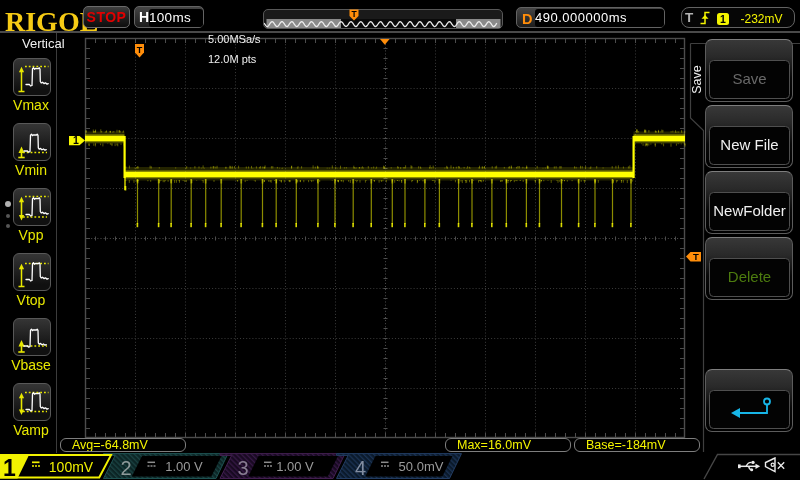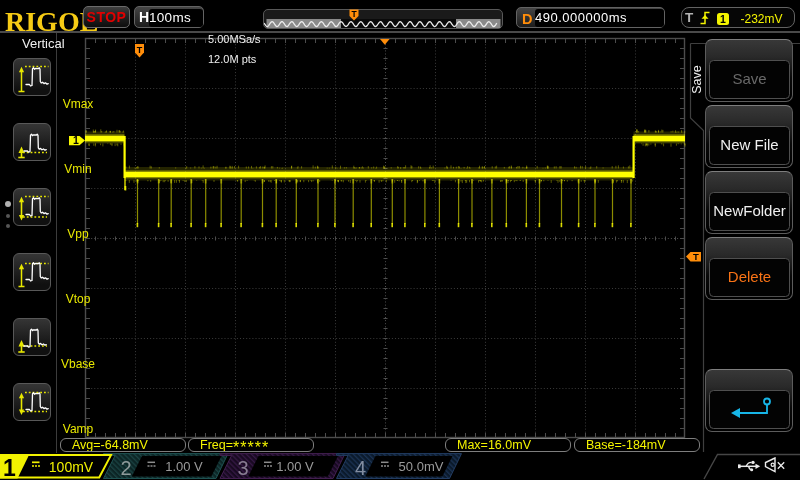--- a/index.html
+++ b/index.html
@@ -29,21 +29,21 @@
   border-radius:3px; color:#fff; font-size:13px; text-align:left; line-height:18px; letter-spacing:0.5px;}
 #tbox { left:681px; top:7px; width:114px; height:21px; border:1px solid #636363;
   border-radius:8px; background:#060606; }
 #topline { left:0; top:31px; width:800px; height:2px; background:#4a4a4a; }
 
 
 #lsep { left:56px; top:33px; width:1px; height:420px; background:#3c3c3c; }
 #vertlab { left:0px; top:36px; width:56px; text-align:right; color:#f0f0f0; font-size:13px;padding-left:22px; }
 .mbtn { position:absolute; left:13px; width:38px; height:38px; border:1px solid #585858;
   border-radius:6px; background:linear-gradient(#353535,#101010 85%); }
-.mlab { position:absolute; left:0px; width:62px; text-align:center; color:#e8e800; font-size:12px;margin-left:47px; }
+.mlab { position:absolute; left:0px; width:62px; text-align:center; color:#e8e800; font-size:14px; }
 .dot { position:absolute; border-radius:50%; }
 
 
 #savetab { position:absolute; left:677px; top:72px; width:40px; height:15px; color:#f0f0f0; font-size:12.5px;
   transform:rotate(-90deg); transform-origin:center; line-height:15px; text-align:center; }
 .rbtn { position:absolute; left:705px; width:88px; height:63px; border:1px solid #5c5c5c;
   border-radius:7px; background:linear-gradient(#383838,#292929 28%,#090909 62%,#000);
   border-top-color:#7e7e7e; }
 .rinner { position:absolute; left:3px; top:20px; width:81px; height:39px; background:#030303;
   border:1px solid #4f4f4f; border-radius:4.5px; }
@@ -308,21 +308,21 @@
         <div class="rlab" style="color:#f0f0f0">NewFolder</div>
       </div>
     </div>
     <div class="rbtn" style="top:105px">
       <div class="rinner">
         <div class="rlab" style="color:#f0f0f0">New File</div>
       </div>
     </div>
     <div class="rbtn" style="top:237px">
       <div class="rinner">
-        <div class="rlab" style="color:#f97316">Delete</div>
+        <div class="rlab" style="color:#4d7c0f">Delete</div>
       </div>
     </div>
     <div class="rbtn" style="top:369px">
       <div class="rinner">
         <svg width="82" height="36" viewBox="0 0 82 36" style="position:absolute;left:0;top:0">
 <circle cx="57" cy="10.5" r="3" fill="none" stroke="#17b6e8" stroke-width="1.8"></circle>
 <path d="M57 13.5 V22 H29" fill="none" stroke="#17b6e8" stroke-width="1.8"></path>
 <polygon points="30,17 30,27 21,22" fill="#17b6e8"></polygon>
         </svg>
       </div>
@@ -336,21 +336,20 @@
 <rect x="4" y="12.4" width="2.6" height="3.8" fill="#ebebeb"></rect>
 <polygon points="21.5,11.7 26.2,14.3 21.5,16.9" fill="#ebebeb"></polygon>
 <circle cx="19" cy="10.4" r="1.7" fill="#ebebeb"></circle>
 <circle cx="17.7" cy="17.7" r="1.5" fill="#ebebeb"></circle>
 <path d="M41 6 L31.5 10.5 V14.5 L41 19.5 Z" fill="#000" stroke="#ebebeb" stroke-width="1.4"></path>
 <circle cx="38.7" cy="12.8" r="1.6" fill="none" stroke="#ebebeb" stroke-width="1.2"></circle>
 <path d="M43.8 10.3 L50.2 16.7 M50.2 10.3 L43.8 16.7" stroke="#ebebeb" stroke-width="1.3" fill="none"></path>
 </svg>
 
 <div class="meas" style="left:60px">Avg=-64.8mV</div>
-<div class="meas" style="left:188px">Freq=<span style="font-size:16px;vertical-align:-3.5px;letter-spacing:1px">*****</span></div>
 <div class="meas" style="left:445px">Max=16.0mV</div>
 <div class="meas" style="left:574px">Base=-184mV</div>
 
 <svg width="800" height="30" viewBox="0 450 800 30" style="position:absolute;left:0;top:450px">
 <defs>
 <pattern id="h2" width="3.6" height="3.6" patternTransform="rotate(-45)" patternUnits="userSpaceOnUse">
   <rect width="3.6" height="3.6" fill="#0c2525"></rect>
           <rect width="1.3" height="3.6" fill="#1a4242"></rect>
         </pattern>
 <pattern id="h3" width="3.6" height="3.6" patternTransform="rotate(-45)" patternUnits="userSpaceOnUse">

